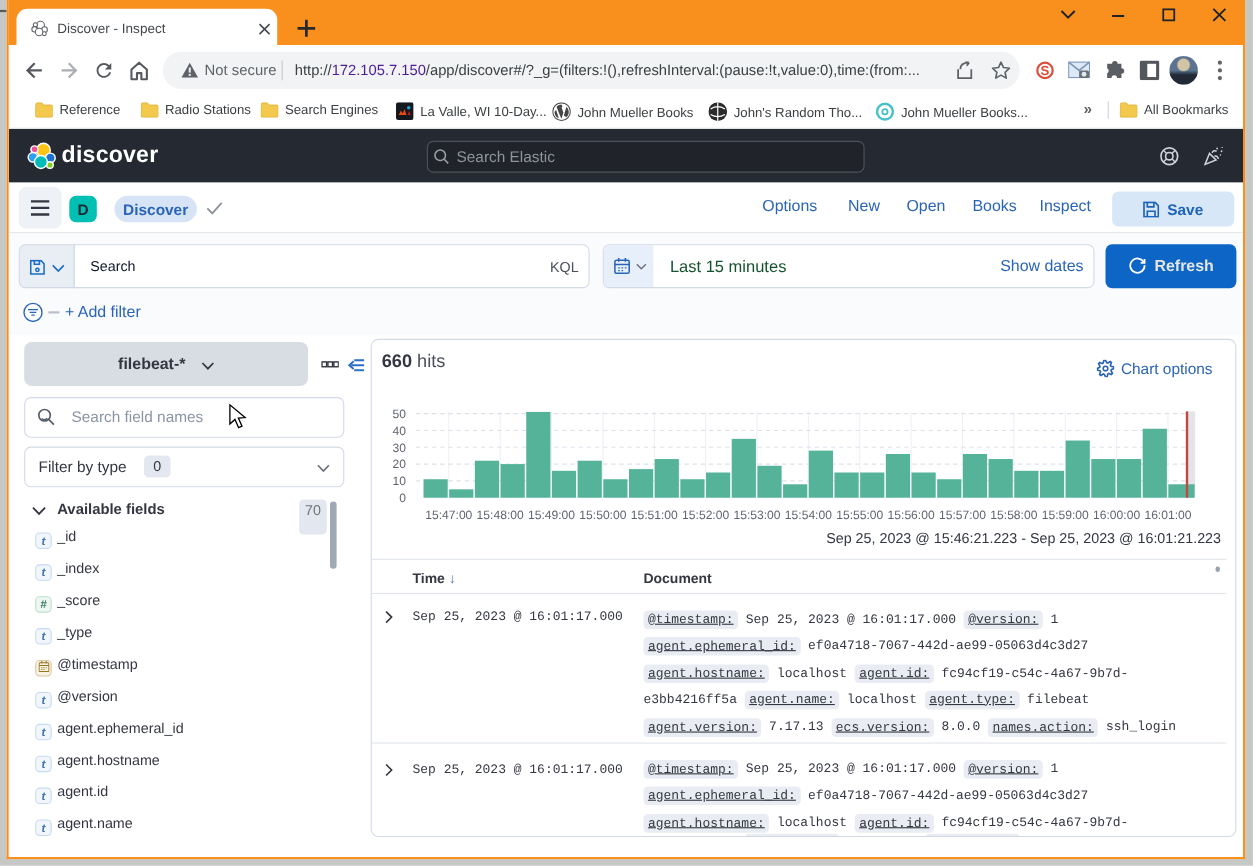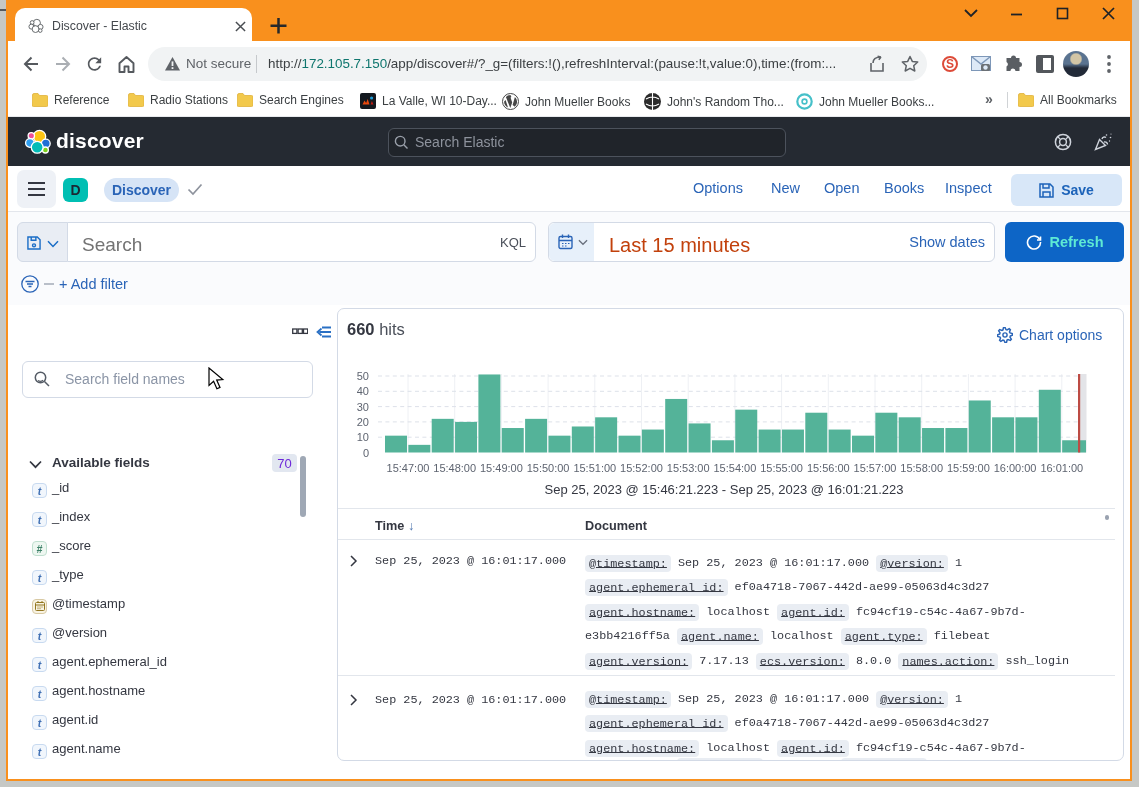--- a/index.html
+++ b/index.html
@@ -64,21 +64,21 @@
   <div id="tabstrip">
     <div id="tab">
       <svg class="abs" style="left:13px;top:10px" width="16" height="16" viewBox="0 0 17 17" fill="#fff" stroke="#606468" stroke-width="1">
         <circle cx="9.4" cy="5.2" r="3.8"></circle>
           <circle cx="4.4" cy="4.8" r="2"></circle>
           <circle cx="3.6" cy="9.2" r="2.6"></circle>
         <circle cx="13.3" cy="9.5" r="2.7"></circle>
           <circle cx="13" cy="13.4" r="1.9"></circle>
           <circle cx="8" cy="11.8" r="3.6"></circle>
       </svg>
-      <div class="title">Discover - Elastic</div>
+      <div class="title">Discover - Inspect</div>
       <svg class="abs" style="left:220px;top:13px" width="11" height="11" viewBox="0 0 12 12">
         <path d="M1 1 L11 11 M11 1 L1 11" stroke="#494d52" stroke-width="1.6"></path>
       </svg>
     </div>
     <svg id="newtab" width="31" height="26" viewBox="0 0 31 26">
       <path d="M15.5 7 v15.5 M7.5 14.7 h16" stroke="#26282b" stroke-width="2.5"></path>
     </svg>
 
     <svg class="abs" style="left:955px;top:5px" width="170" height="20" viewBox="0 0 170 20">
       <path d="M2 5 l6 6 6-6" fill="none" stroke="#1f2227" stroke-width="1.8"></path>
@@ -97,21 +97,21 @@
     </svg>
 
     <div id="omni">
       <svg class="abs" style="left:16px;top:9px" width="17" height="16" viewBox="0 0 17 16">
         <path d="M8.5 1 L16 14.5 H1 Z" fill="#5f6368"></path>
         <rect x="7.6" y="5.4" width="1.8" height="4.6" fill="#f1f3f4"></rect>
         <rect x="7.6" y="11.2" width="1.8" height="1.8" fill="#f1f3f4"></rect>
       </svg>
       <div class="ns">Not secure</div>
       <div class="sep"></div>
-      <div class="url">http://<span style="color:#0f766e">172.105.7.150</span>/app/discover#/?_g=(filters:!(),refreshInterval:(pause:!t,value:0),time:(from:...</div>
+      <div class="url">http://<span style="color:#4c1d95">172.105.7.150</span>/app/discover#/?_g=(filters:!(),refreshInterval:(pause:!t,value:0),time:(from:...</div>
 
       <svg class="abs" style="left:720px;top:8px" width="18" height="18" viewBox="0 0 18 18" fill="none" stroke="#5f6368" stroke-width="1.6">
         <path d="M3 8 v8 h12 v-8"></path>
         <path d="M5 8 c0-4 3-6 8-6 M13 2 l-3.4-0.6 M13 2 l-2.2 2.8"></path>
       </svg>
       <svg class="abs" style="left:753px;top:8px" width="18" height="18" viewBox="0 0 18 18" fill="none">
         <path d="M9 1.5 L11.3 6.4 16.7 7 12.7 10.7 13.8 16 9 13.3 4.2 16 5.3 10.7 1.3 7 6.7 6.4 Z" stroke="#5f6368" stroke-width="1.5" stroke-linejoin="round"></path>
       </svg>
     </div>
 
@@ -239,75 +239,86 @@
         <svg class="abs" style="left:9px;top:13px" width="14" height="14" viewBox="0 0 15 15" fill="none" stroke="#1a6dc6" stroke-width="1.5">
             <path d="M1 1 h10 l3 3 v10 h-13 Z"></path>
             <path d="M4.5 1 v3.5 h5 v-3.5"></path>
             <circle cx="7.5" cy="10" r="1.6"></circle>
           </svg>
         <svg class="abs" style="left:29px;top:17px" width="12" height="8" viewBox="0 0 12 8" fill="none">
             <path d="M1 1.2 l5 5.2 L11 1.2" stroke="#1a6dc6" stroke-width="1.5"></path>
           </svg>
       </div>
       <div class="qbox" style="left:59px;top:10px;width:469px;height:40px;border-radius:0 6px 6px 0">
-        <div class="abs" style="left:14px;top:11px;font-size:19px;color:#737373">Search</div>
+        <div class="abs" style="left:14px;top:11px;font-size:13px;color:#0f172a">Search</div>
         <div class="abs" style="right:9px;top:12px;font-size:13px;color:#4a4f59">KQL</div>
       </div>
       <div class="qbox" style="left:540px;top:10px;width:447px;height:40px;border-radius:6px">
         <div class="abs" style="left:0;top:0;width:45px;height:38px;background:#e7f0fa;border-radius:6px 0 0 6px">
           <svg class="abs" style="left:9px;top:11px" width="15" height="16" viewBox="0 0 15 16" fill="none" stroke="#2a64b7" stroke-width="1.4">
             <rect x="1" y="2.5" width="13" height="12" rx="1.5"></rect>
               <path d="M1 6.5 h13 M4.5 0.5 v3.5 M10.5 0.5 v3.5"></path>
             <path d="M4 9.5 h1.5 M7 9.5 h1.5 M10 9.5 h1.5 M4 12 h1.5 M7 12 h1.5" stroke-width="1.2"></path>
           </svg>
           <svg class="abs" style="left:29px;top:16px" width="10" height="7" viewBox="0 0 11 7" fill="none">
               <path d="M1 1 l4.5 4.5 L10 1" stroke="#69707d" stroke-width="1.4"></path>
             </svg>
         </div>
-        <div class="abs" style="left:60px;top:11px;font-size:20px;color:#c2410c">Last 15 minutes</div>
+        <div class="abs" style="left:60px;top:11px;font-size:15px;color:#14532d">Last 15 minutes</div>
         <div class="abs" style="right:9px;top:11px;font-size:14.5px;color:#2a64b7">Show dates</div>
       </div>
-      <div class="abs" style="left:997px;top:10px;width:119px;height:40px;background:#0d65c6;border-radius:6px;color:#5eead4;font-size:14.5px;font-weight:600;text-align:center;line-height:40px">
+      <div class="abs" style="left:997px;top:10px;width:119px;height:40px;background:#0d65c6;border-radius:6px;color:#e5e5e5;font-size:14.5px;font-weight:600;text-align:center;line-height:40px">
         <svg style="vertical-align:-3px;margin-right:8px" width="16" height="16" viewBox="0 0 16 16" fill="none" stroke="#fff" stroke-width="1.6">
             <path d="M13.8 5.5 A6.5 6.5 0 1 0 14.5 8"></path>
             <path d="M14.5 2.5 v3.5 h-3.5"></path>
           </svg>Refresh</div>
 
       <svg class="abs" style="left:13px;top:63px" width="18" height="18" viewBox="0 0 18 18" fill="none" stroke="#2a64b7" stroke-width="1.3">
         <circle cx="9" cy="9" r="8.2"></circle>
           <path d="M4.5 6.5 h9 M6 9 h6 M7.5 11.5 h3"></path>
       </svg>
       <div class="abs" style="left:36px;top:71px;width:10px;height:2px;background:#b9bfc9"></div>
       <div class="abs" style="left:51px;top:64px;font-size:14.5px;color:#2a64b7">+ Add filter</div>
     </div>
     <div id="kmain">
 
+      <div id="ipsel">filebeat-*
+        <svg style="vertical-align:-2px;margin-left:10px" width="12" height="8" viewBox="0 0 12 8" fill="none">
+            <path d="M1 1 l5 5.2 L11 1" stroke="#343741" stroke-width="1.6"></path>
+          </svg>
+      </div>
       <svg class="abs" style="left:284px;top:20px" width="16" height="13" viewBox="0 0 16 13" fill="none" stroke="#343741" stroke-width="1.3">
         <rect x="0.7" y="4" width="4.2" height="4.4"></rect>
           <rect x="6.1" y="4" width="4.2" height="4.4"></rect>
           <rect x="11.5" y="4" width="4.2" height="4.4"></rect>
       </svg>
       <svg class="abs" style="left:308px;top:21px" width="16" height="12" viewBox="0 0 16 12" fill="none" stroke="#2a70c4" stroke-width="1.8">
         <path d="M6 1.5 h9 M3.5 6 h11.5 M6 10.5 h9 M5.5 2.5 L1.5 6 l4 3.5"></path>
       </svg>
       <div id="fsearch">Search field names</div>
       <svg class="abs" style="left:26px;top:66px" width="16" height="16" viewBox="0 0 16 16" fill="none" stroke="#555c66" stroke-width="1.5">
         <circle cx="6.5" cy="6.5" r="5.2"></circle>
           <path d="M10.5 10.5 L15 15"></path>
           <path d="M4 9.5 a3.8 3.8 0 0 0 5 -0.3" stroke-width="1.2"></path>
       </svg>
 
       <svg class="abs" style="left:200px;top:62px" width="17" height="24" viewBox="0 0 17 24">
         <path d="M1 1 L1 18.5 L5.6 14.3 L8.9 21.8 L12 20.4 L8.7 13.1 L14.8 12.6 Z" fill="#fff" stroke="#000" stroke-width="1.2"></path>
       </svg>
+      <div id="ftype">Filter by type
+        <span style="display:inline-block;background:#e2e7f0;border-radius:4px;width:24px;height:20px;line-height:20px;text-align:center;margin-left:12px;font-size:13px;vertical-align:1px">0</span>
+        <svg class="abs" style="right:12px;top:15px" width="12" height="8" viewBox="0 0 12 8" fill="none">
+            <path d="M1 1 l5 5.2 L11 1" stroke="#69707d" stroke-width="1.5"></path>
+          </svg>
+      </div>
       <svg class="abs" style="left:21px;top:155px" width="13" height="9" viewBox="0 0 13 9" fill="none">
           <path d="M1 1.5 l5.5 5.7 L12 1.5" stroke="#343741" stroke-width="1.7"></path>
         </svg>
       <div class="abs" style="left:44px;top:150px;font-size:13.5px;font-weight:700;color:#343741">Available fields</div>
-      <div class="abs" style="left:264px;top:149px;width:25px;height:18px;background:#e2e7f0;border-radius:4px;text-align:center;line-height:20px;font-size:13px;color:#6d28d9">70</div>
+      <div class="abs" style="left:264px;top:149px;width:25px;height:32px;background:#e2e7f0;border-radius:4px;text-align:center;line-height:20px;font-size:13px;color:#737373">70</div>
       <div class="abs" style="left:292px;top:151px;width:6px;height:61px;background:#9fa8b5;border-radius:3px"></div>
       <div class="fieldrow" style="top:175px"><span class="ficon f-t">t</span>_id</div>
       <div class="fieldrow" style="top:204px"><span class="ficon f-t">t</span>_index</div>
       <div class="fieldrow" style="top:233px"><span class="ficon f-n">#</span>_score</div>
       <div class="fieldrow" style="top:262px"><span class="ficon f-t">t</span>_type</div>
       <div class="fieldrow" style="top:291px"><span class="ficon" style="background:#f8f3e3;border-color:#d8c9a4"><svg width="10" height="10" viewBox="0 0 10 10" fill="none" stroke="#93761f">
               <rect x="0.5" y="1.5" width="9" height="8" rx="1"></rect>
               <path d="M0.5 4 h9 M3 0 v2 M7 0 v2 M2.5 6 h1 M4.5 6 h1 M6.5 6 h1 M2.5 7.7 h1 M4.5 7.7 h1"></path>
             </svg></span>@timestamp</div>
       <div class="fieldrow" style="top:320px"><span class="ficon f-t">t</span>@version</div>
@@ -379,21 +390,21 @@
                 <text x="396.9" y="106" text-anchor="middle">15:54:00</text>
                 <text x="443.6" y="106" text-anchor="middle">15:55:00</text>
                 <text x="490.3" y="106" text-anchor="middle">15:56:00</text>
                 <text x="537.0" y="106" text-anchor="middle">15:57:00</text>
                 <text x="583.7" y="106" text-anchor="middle">15:58:00</text>
                 <text x="630.4" y="106" text-anchor="middle">15:59:00</text>
                 <text x="677.1" y="106" text-anchor="middle">16:00:00</text>
                 <text x="723.8" y="106" text-anchor="middle">16:01:00</text>
               </g>
             </svg></div>
-        <div class="abs" style="left:0;top:173px;width:772px;text-align:center;font-size:13px;color:#343741">Sep 25, 2023 @ 15:46:21.223 - Sep 25, 2023 @ 16:01:21.223</div>
+        <div class="abs" style="left:0;top:173px;width:772px;text-align:right;font-size:13px;color:#343741">Sep 25, 2023 @ 15:46:21.223 - Sep 25, 2023 @ 16:01:21.223</div>
         <div class="hdiv" style="top:199px"></div>
         <div class="abs" style="left:37px;top:210px;font-size:12.7px;font-weight:700;color:#343741">Time <span style="color:#5077b0;font-weight:400">↓</span></div>
         <div class="abs" style="left:247px;top:210px;font-size:12.7px;font-weight:700;color:#343741">Document</div>
         <div class="hdiv" style="top:230px"></div>
         <div class="abs" style="left:767px;top:206px;width:4px;height:5px;background:#9aa2b0;border-radius:2px"></div>
 
         <svg class="abs" style="left:11px;top:246px" width="9" height="12" viewBox="0 0 9 12" fill="none">
             <path d="M2 1 l5 5 -5 5" stroke="#343741" stroke-width="1.5"></path>
           </svg>
         <div class="abs mono" style="left:37px;top:245px">Sep 25, 2023 @ 16:01:17.000</div>

